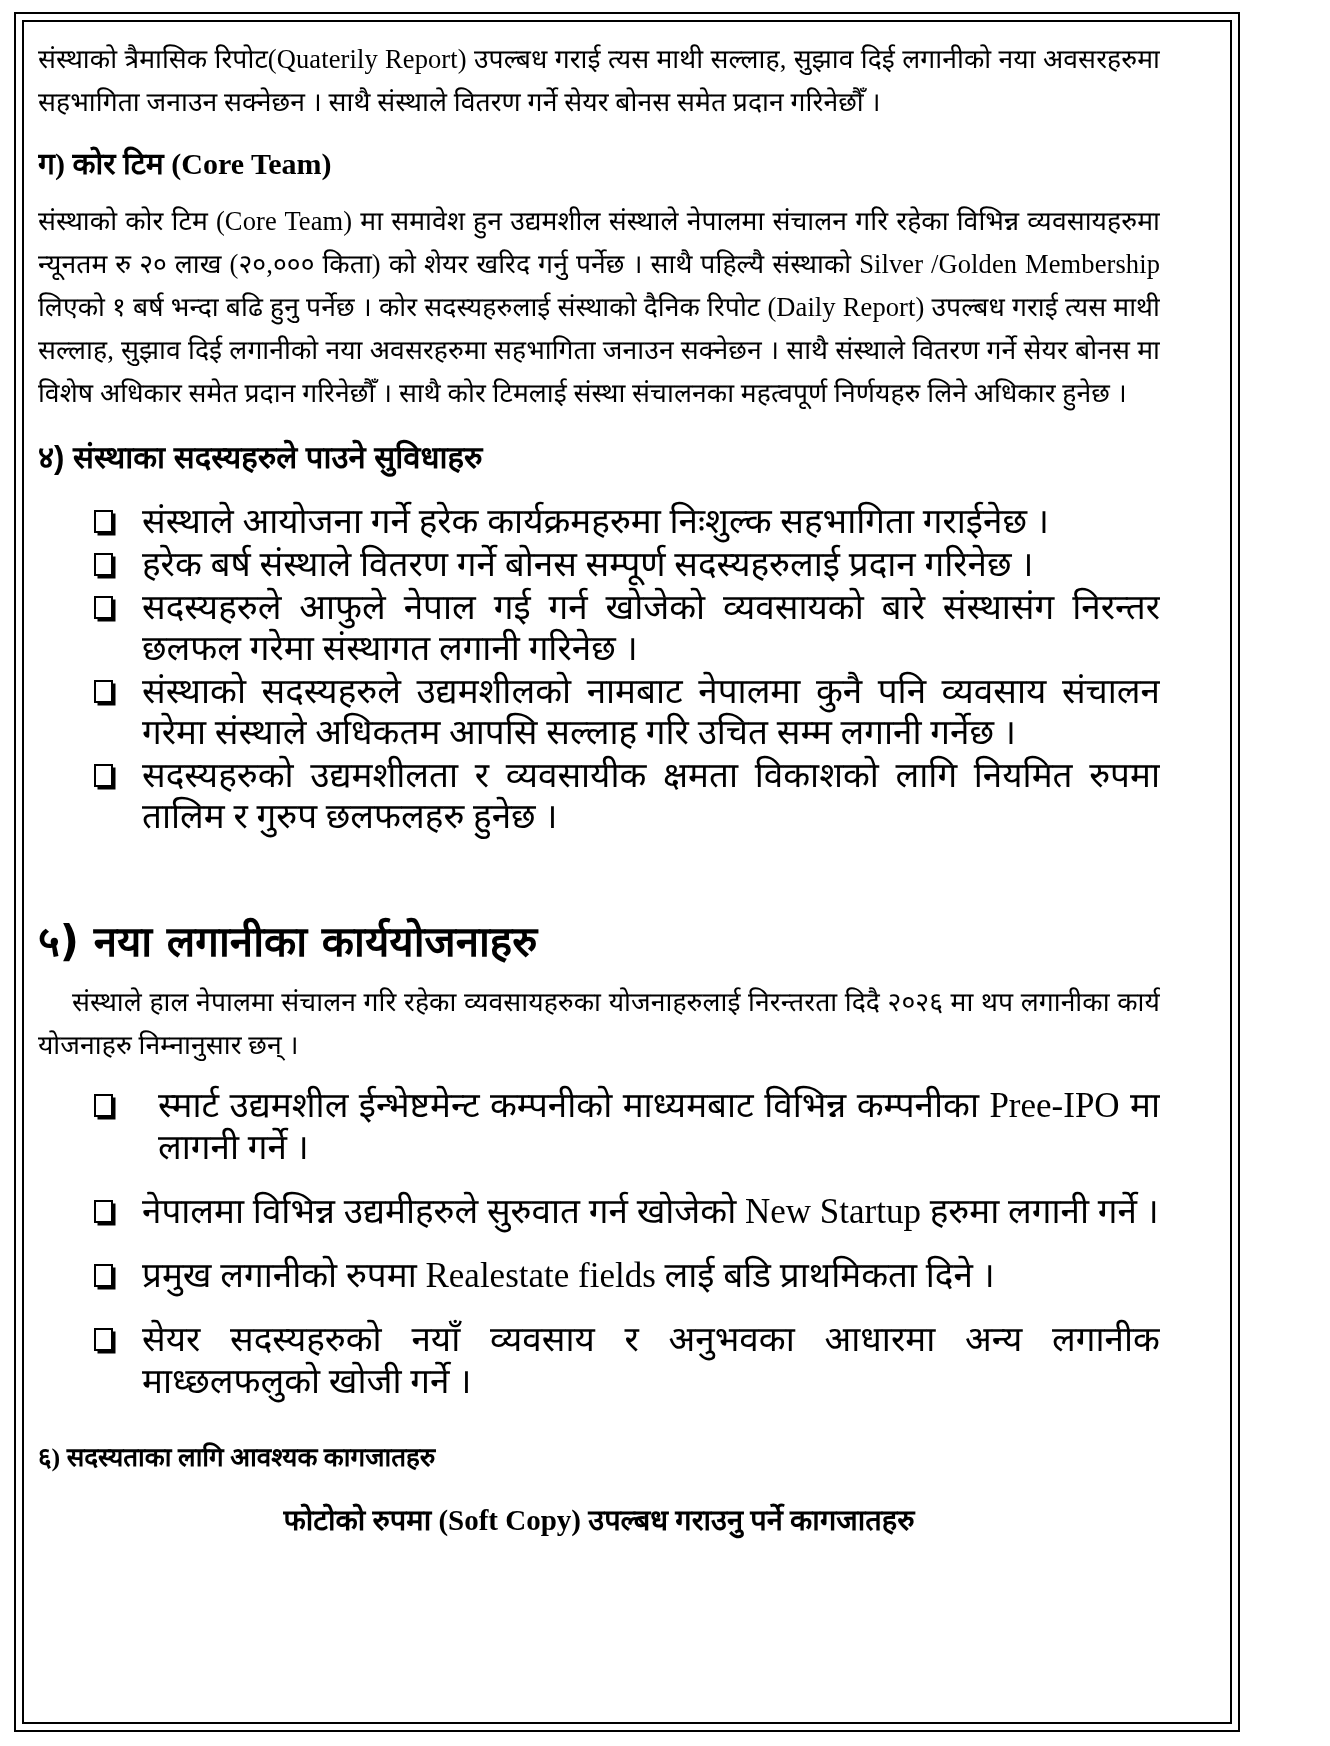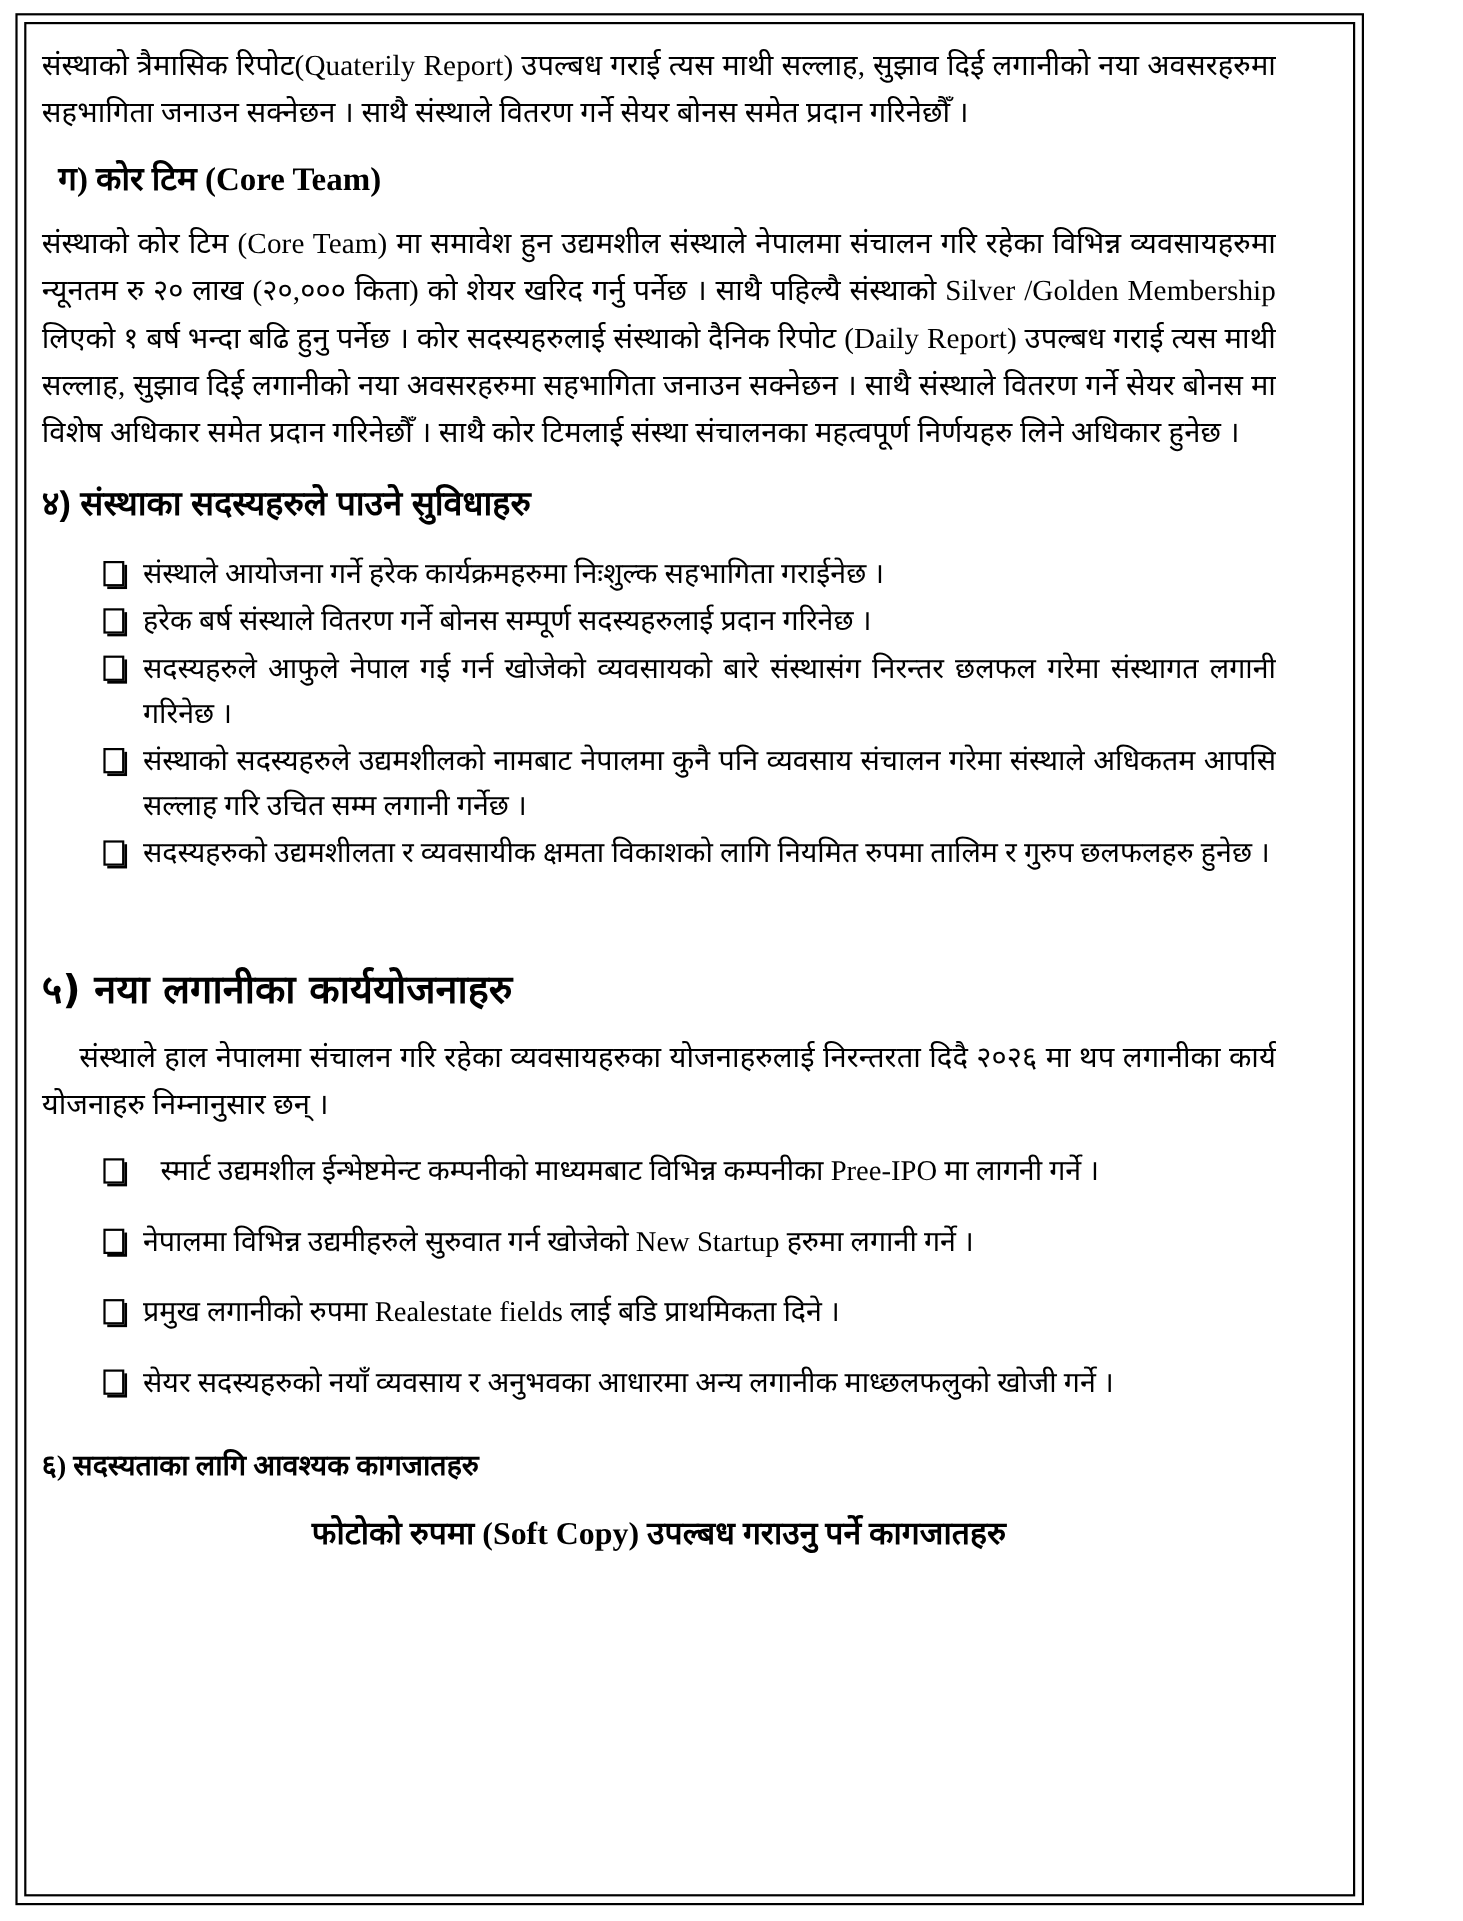--- a/index.html
+++ b/index.html
@@ -58,31 +58,31 @@
     text-justify: inter-word;
     margin: 0 0 6px 0;
     letter-spacing: 0.1px;
   }
   .para-first { margin-bottom: 18px; }
 
   .heading-sub {
     font-size: 30px;
     line-height: 44px;
     font-weight: bold;
-    margin: 10px 0 14px 15px;
+    margin: 10px 0 14px 0;
   }
   .heading-num {
     font-size: 31px;
     line-height: 46px;
     font-weight: bold;
     margin: 20px 0 20px 0;
     font-family: Liberation Sans, sans-serif;
   }
   .heading-num-serif {
-    font-size: 36px;
+    font-size: 42px;
     line-height: 46px;
     font-weight: bold;
     margin: 22px 0 16px 0;
     font-family: "DejaVu Sans", "Liberation Sans", sans-serif;
   }
   .heading-plain {
     font-size: 26px;
     line-height: 42px;
     margin: 34px 0 10px 0;
   }
@@ -99,23 +99,23 @@
   }
 
   
   ul.cb-list {
     list-style: none;
     margin: 0;
     padding: 0 0 0 56px;
   }
   ul.cb-list li {
     position: relative;
-    font-size: 26px;
+    font-size: 35px;
     line-height: 41px;
-    padding-left: 36px;
+    padding-left: 48px;
     margin-bottom: 2px;
     text-align: justify;
     text-justify: inter-word;
   }
   ul.cb-list.spaced li {
     margin-bottom: 22px;
     line-height: 42px;
   }
   ul.cb-list li .cb-box {
     position: absolute;

